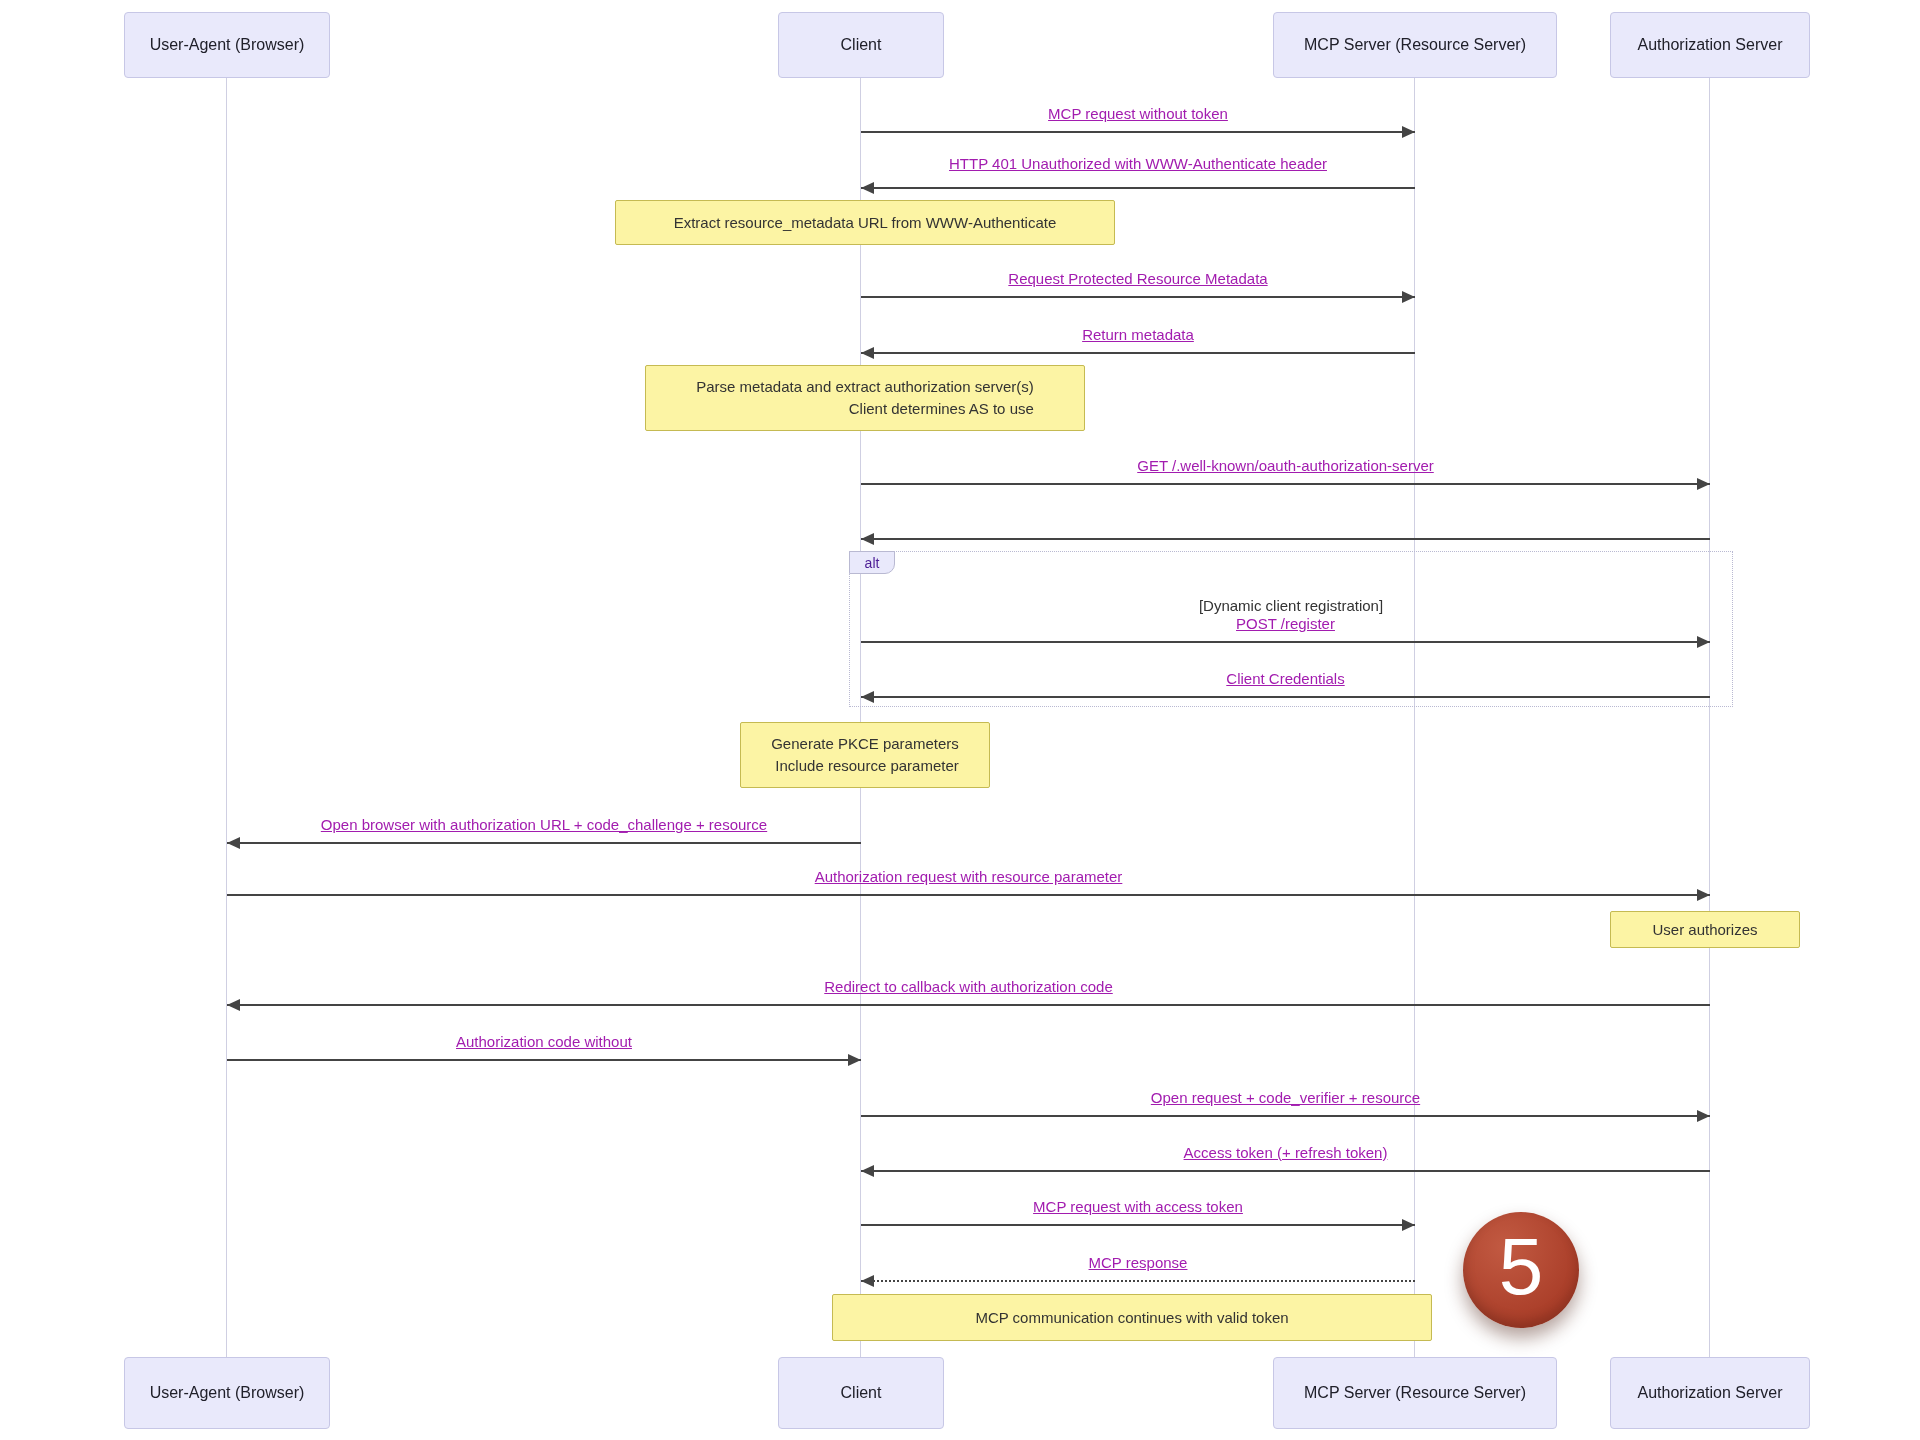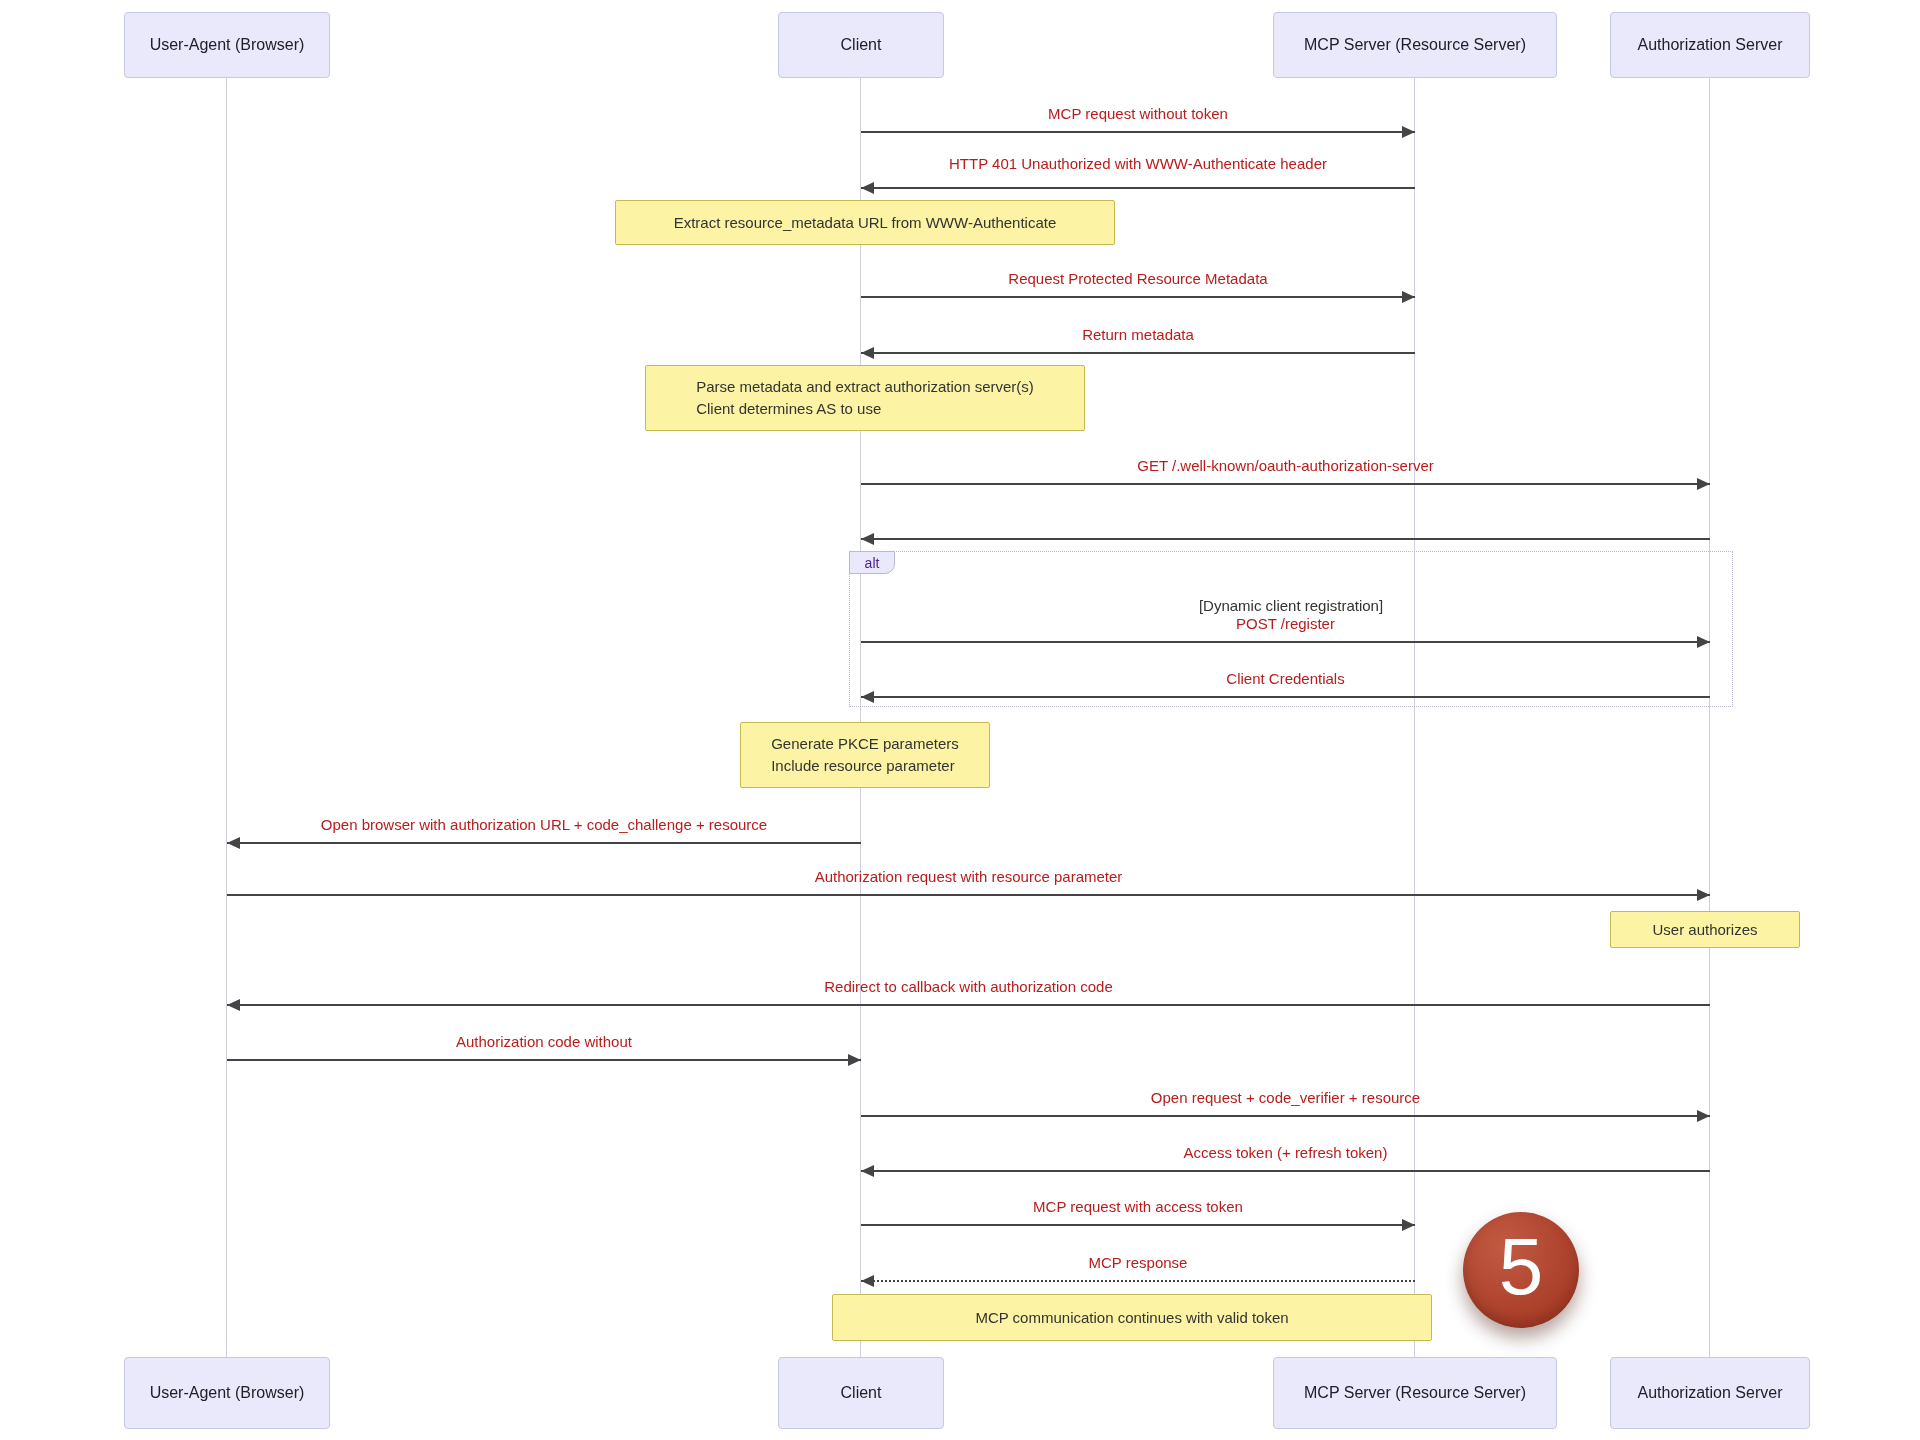--- a/index.html
+++ b/index.html
@@ -13,27 +13,27 @@
     border-radius:4px;font-size:16px;color:#20202a;text-align:center;
     box-sizing:border-box;
   }
   .lifeline{position:absolute;width:0;border-left:1.5px solid var(--lifeline);}
   .msg-line{position:absolute;height:0;border-top:2px solid var(--arrow);}
   .msg-line.dotted{border-top:2px dotted var(--arrow);}
   .arrowhead{position:absolute;width:0;height:0;border-top:6px solid transparent;border-bottom:6px solid transparent;}
   .arrowhead.right{border-left:13px solid var(--arrow);}
   .arrowhead.left{border-right:13px solid var(--arrow);}
   .msg-label{
-    position:absolute;width:700px;text-align:center;font-size:15px;color:#b91c1c;
-    line-height:18px;pointer-events:none;
+    position:absolute;width:700px;text-align:center;font-size:15px;color:#a21caf;
+    line-height:18px;pointer-events:none;text-decoration:underline;
   }
   .note{
     position:absolute;display:flex;align-items:center;justify-content:center;
     background:var(--note-fill);border:1px solid var(--note-border);
-    font-size:15px;color:#333;text-align:left;white-space:pre-line;
+    font-size:15px;color:#333;text-align:right;white-space:pre-line;
     line-height:22px;box-sizing:border-box;border-radius:2px;
   }
   .alt-frame{position:absolute;border:1px dotted var(--frame-border);box-sizing:border-box;}
   .alt-tab{
     position:absolute;display:flex;align-items:center;justify-content:center;
     background:var(--actor-fill);border:1px solid var(--frame-border);
     border-radius:0 0 10px 0;font-size:14px;color:#4c1d95;box-sizing:border-box;
   }
   .alt-guard{position:absolute;text-align:center;font-size:15px;color:#333;}
   .badge{

